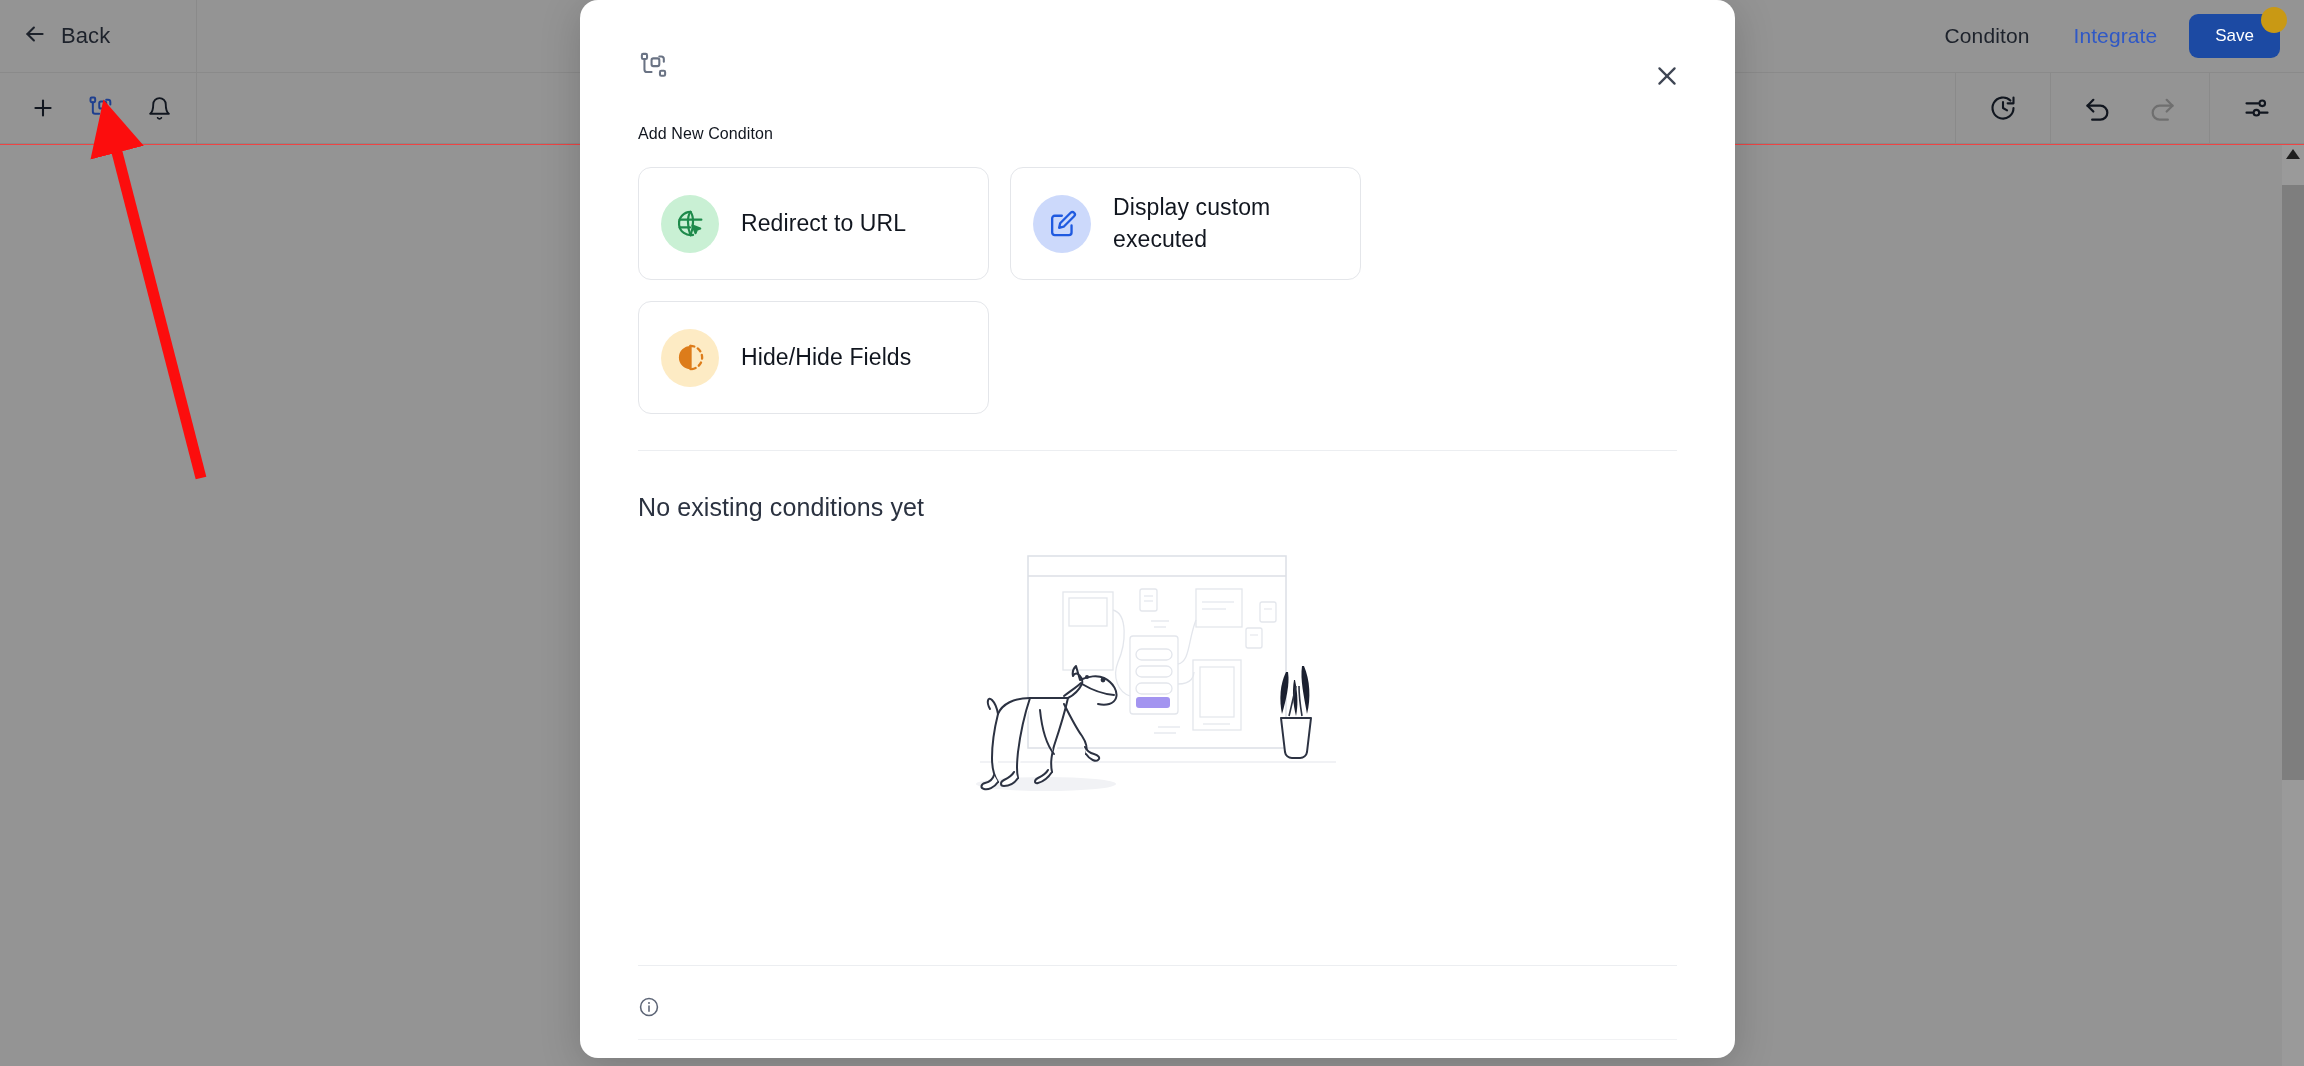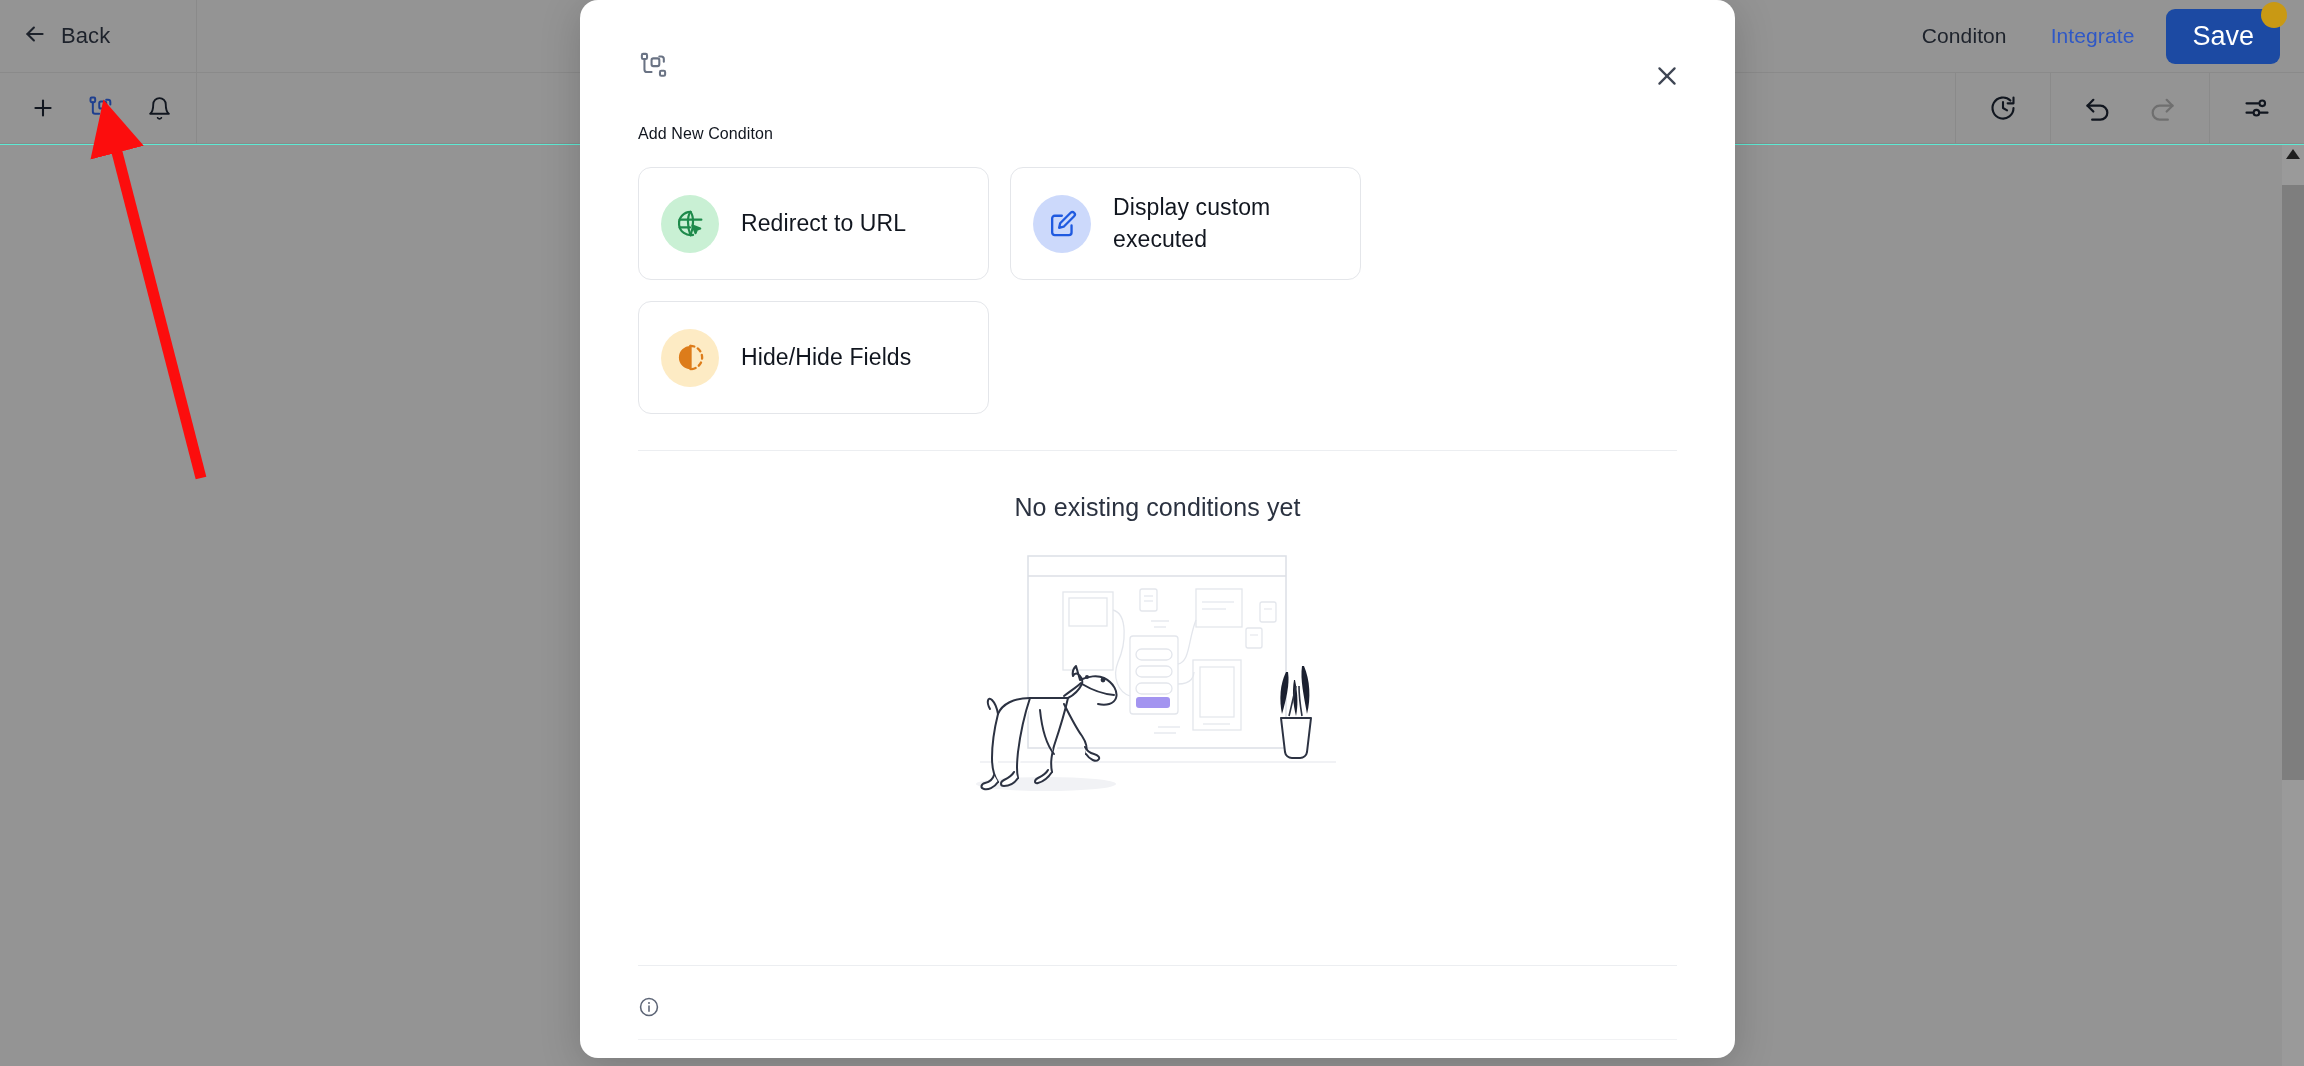--- a/index.html
+++ b/index.html
@@ -9,21 +9,21 @@
     height: 1066px;
     overflow: hidden;
     font-family: "Liberation Sans", sans-serif;
     background: #949494;
   }
 
   #app {
     position: relative;
     width: 2304px;
     height: 948px;
-    background: #5eead4;
+    background: #ef4444;
   }
 
   
   .topbar {
     position: absolute;
     top: 0; left: 0;
     width: 2304px;
     height: 72px;
     background: #949494;
     display: flex;
@@ -63,21 +63,21 @@
     color: #1d222b;
     padding: 0 22px;
     cursor: pointer;
     letter-spacing: .1px;
   }
   .tb-link.accent { color: #2f58c6; }
   .save-wrap { position: relative; margin-left: 10px; }
   .save-btn {
     background: #1c4aa3;
     color: #ffffff;
-    font-size: 27px;
+    font-size: 17px;
     border: none;
     border-radius: 9px;
     padding: 12px 26px;
     cursor: pointer;
     font-family: "Liberation Sans", sans-serif;
   }
   .save-badge {
     position: absolute;
     top: -7px;
     right: -7px;
@@ -237,21 +237,21 @@
 
   .divider {
     margin-top: 36px;
     height: 1px;
     background: #eceef1;
   }
 
   
   .empty {
     margin-top: 42px;
-    text-align: center;
+    text-align: left;
   }
   .empty-title {
     font-size: 25px;
     color: #2b3240;
     letter-spacing: .1px;
   }
   .empty-sub {
     margin-top: 10px;
     font-size: 22px;
     color: #777f8c;

